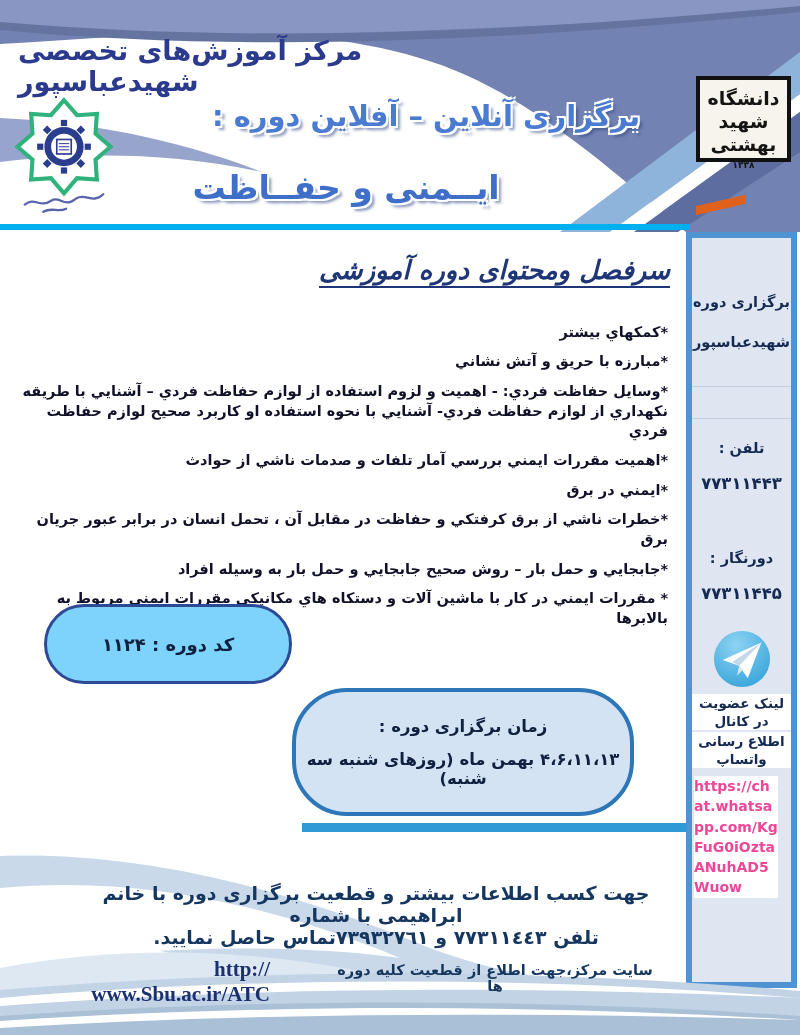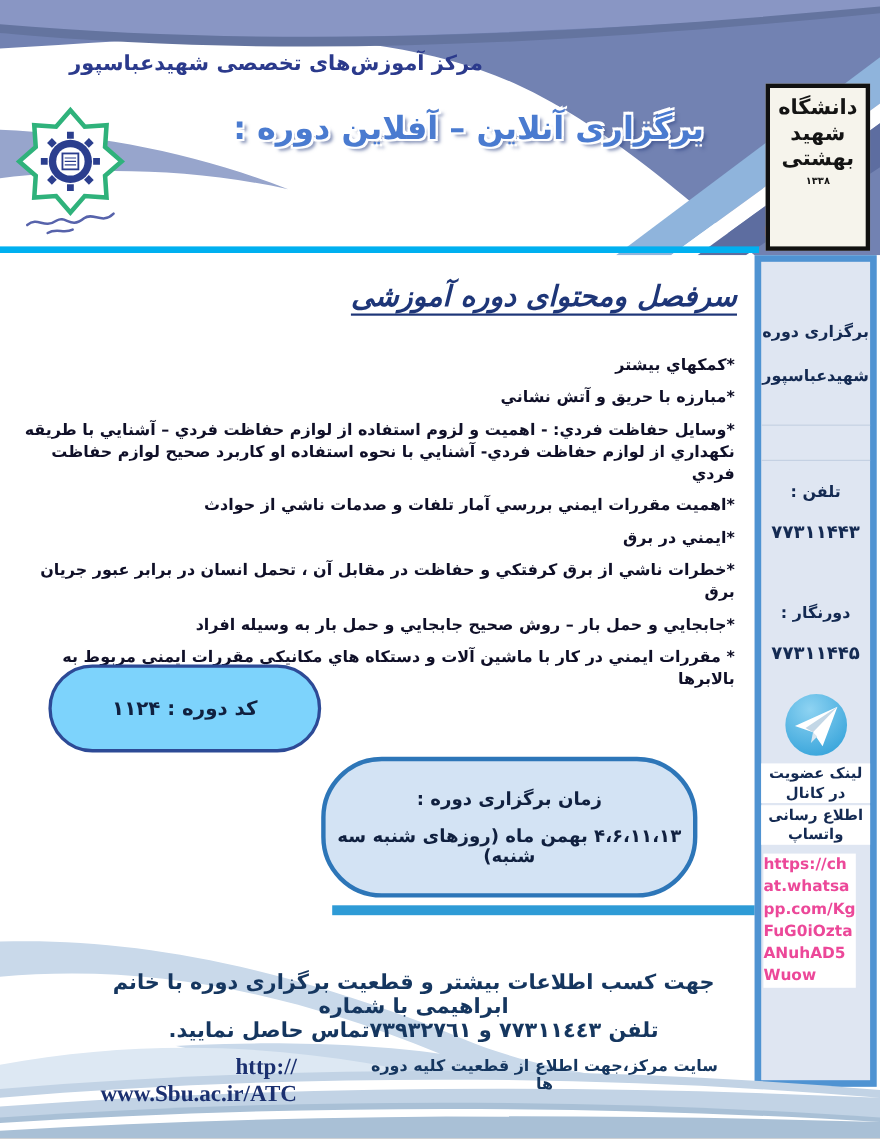--- a/index.html
+++ b/index.html
@@ -6,38 +6,38 @@
   body { background:#888; font-family:"DejaVu Sans", sans-serif; }
   #poster{
     position:relative; width:800px; height:1035px; margin:0 auto;
     background:#ffffff; overflow:hidden;
   }
   #poster .abs{ position:absolute; }
 
   
   .header-svg{ position:absolute; left:0; top:0; z-index:0; }
   .center-name{
-    left:18px; top:47px; width:466px; z-index:2; direction:rtl;
-    text-align:center; font-size:19px; font-weight:bold; color:#2b3a8c;
+    left:18px; top:35px; width:466px; z-index:2; direction:rtl;
+    text-align:left; font-size:27px; font-weight:bold; color:#2b3a8c;
   }
   .mode-title{
     left:170px; top:99px; width:512px; z-index:2; direction:rtl;
     text-align:center; font-size:29px; font-weight:bold; color:#4a7bd0;
     text-shadow:-2px -2px 0 #fff, 2px -2px 0 #fff, -2px 2px 0 #fff, 2px 2px 0 #fff,
                 4px 4px 3px rgba(42,64,130,.55);
   }
   .course-title{
     left:175px; top:168px; width:342px; z-index:2; direction:rtl;
     text-align:center; font-size:33px; font-weight:bold; color:#3f6fc8;
     text-shadow:-2px -2px 0 #fff, 2px -2px 0 #fff, -2px 2px 0 #fff, 2px 2px 0 #fff,
                 4px 4px 3px rgba(42,64,130,.55);
   }
   .star-logo{ left:12px; top:93px; z-index:2; }
   .sbu-logo{
-    left:696px; top:76px; width:95px; height:152px; z-index:2;
+    left:696px; top:76px; width:95px; height:86px; z-index:2;
     background:#f6f4ec; border:4px solid #111; direction:rtl;
     text-align:center; color:#141414; padding-top:7px;
   }
   .sbu-logo .ln{ font-size:19px; font-weight:bold; line-height:1.22; }
   .sbu-logo .yr{ font-size:9px; font-weight:bold; margin-top:3px; }
   .cyan-line{ left:0; top:224px; width:690px; height:6px; background:#00b0f0; z-index:3; }
 
   
   .syllabus-title{
     left:258px; top:255px; width:412px; z-index:2; direction:rtl; text-align:right;
@@ -111,20 +111,21 @@
     <path d="M0,30 C260,54 520,40 800,12 V6 C520,32 260,44 0,22 Z" fill="#64749f"></path>
     <path d="M0,118 C90,122 180,140 262,172 C170,152 80,152 0,162 Z" fill="#97a5cc"></path>
     <path d="M560,232 L800,52 L800,94 L610,232 Z" fill="#8fb4dc"></path>
     <path d="M610,232 L800,94 L800,112 L634,232 Z" fill="#ffffff"></path>
     <path d="M634,232 L800,112 L800,152 L678,232 Z" fill="#5d6da0"></path>
     <path d="M696,206 L745,195 L745,204 L696,215 Z" fill="#e0611c"></path>
   </svg>
 
   <div class="abs center-name">مرکز آموزش‌های تخصصی شهیدعباسپور</div>
   <div class="abs mode-title">برگزاری آنلاین – آفلاین دوره :</div>
+  <div class="abs course-title">ایــمنی و حفــاظت</div>
 
   <svg class="abs star-logo" width="104" height="124" viewBox="0 0 100 120">
     <g>
       <polygon points="50,7 62.6,21.5 81.8,20.2 80.5,39.4 95,52 80.5,64.6 81.8,83.8 62.6,82.5 50,97 37.4,82.5 18.2,83.8 19.5,64.6 5,52 19.5,39.4 18.2,20.2 37.4,21.5" fill="#ffffff" stroke="#2fb27b" stroke-width="4"></polygon>
       <g stroke="#2b3e8e" stroke-width="6">
         <line x1="70" y1="52" x2="76" y2="52"></line>
           <line x1="30" y1="52" x2="24" y2="52"></line>
         <line x1="50" y1="32" x2="50" y2="26"></line>
           <line x1="50" y1="72" x2="50" y2="78"></line>
         <line x1="64.1" y1="37.9" x2="68.4" y2="33.6"></line>

